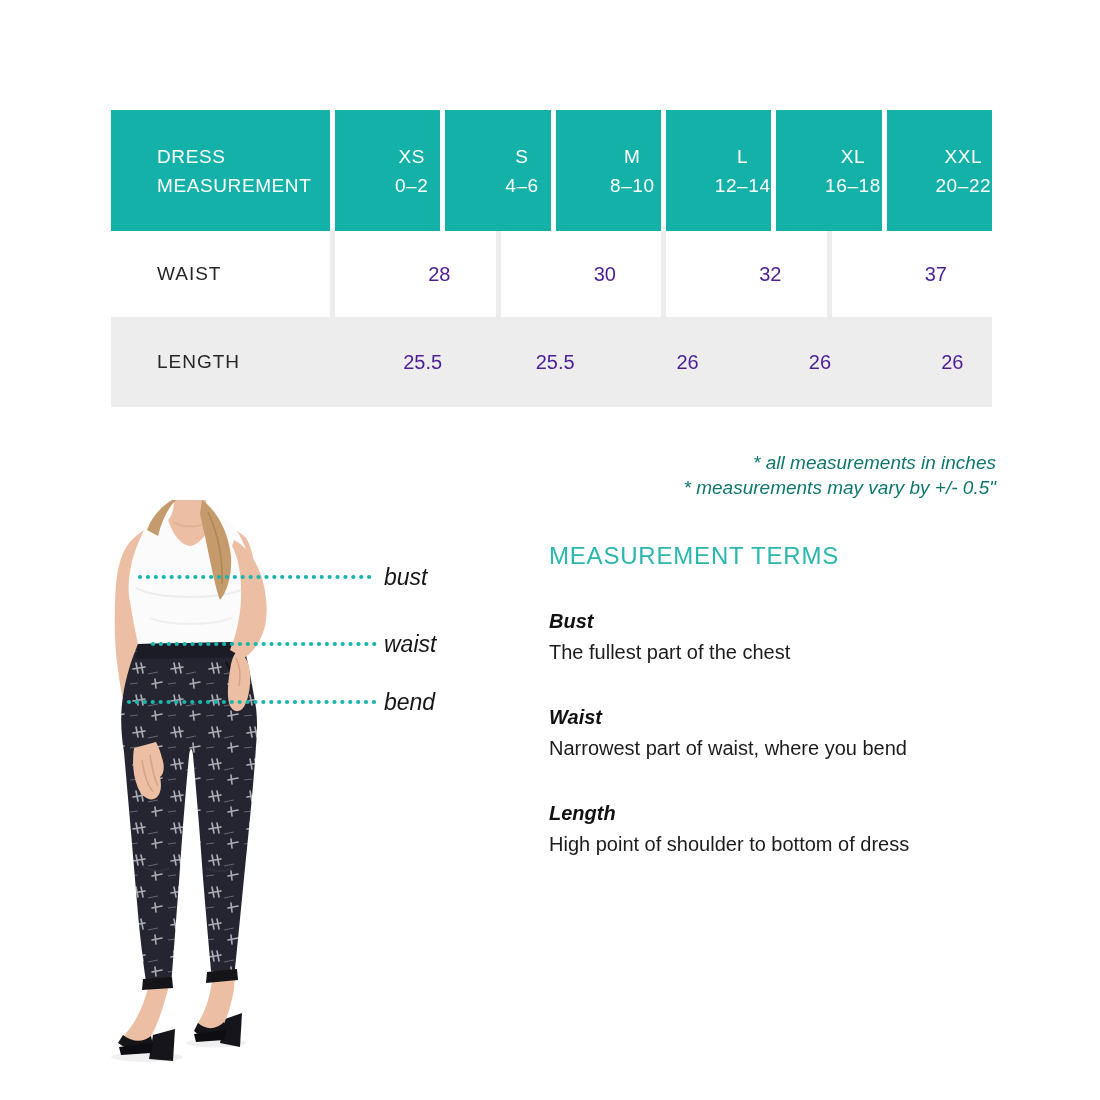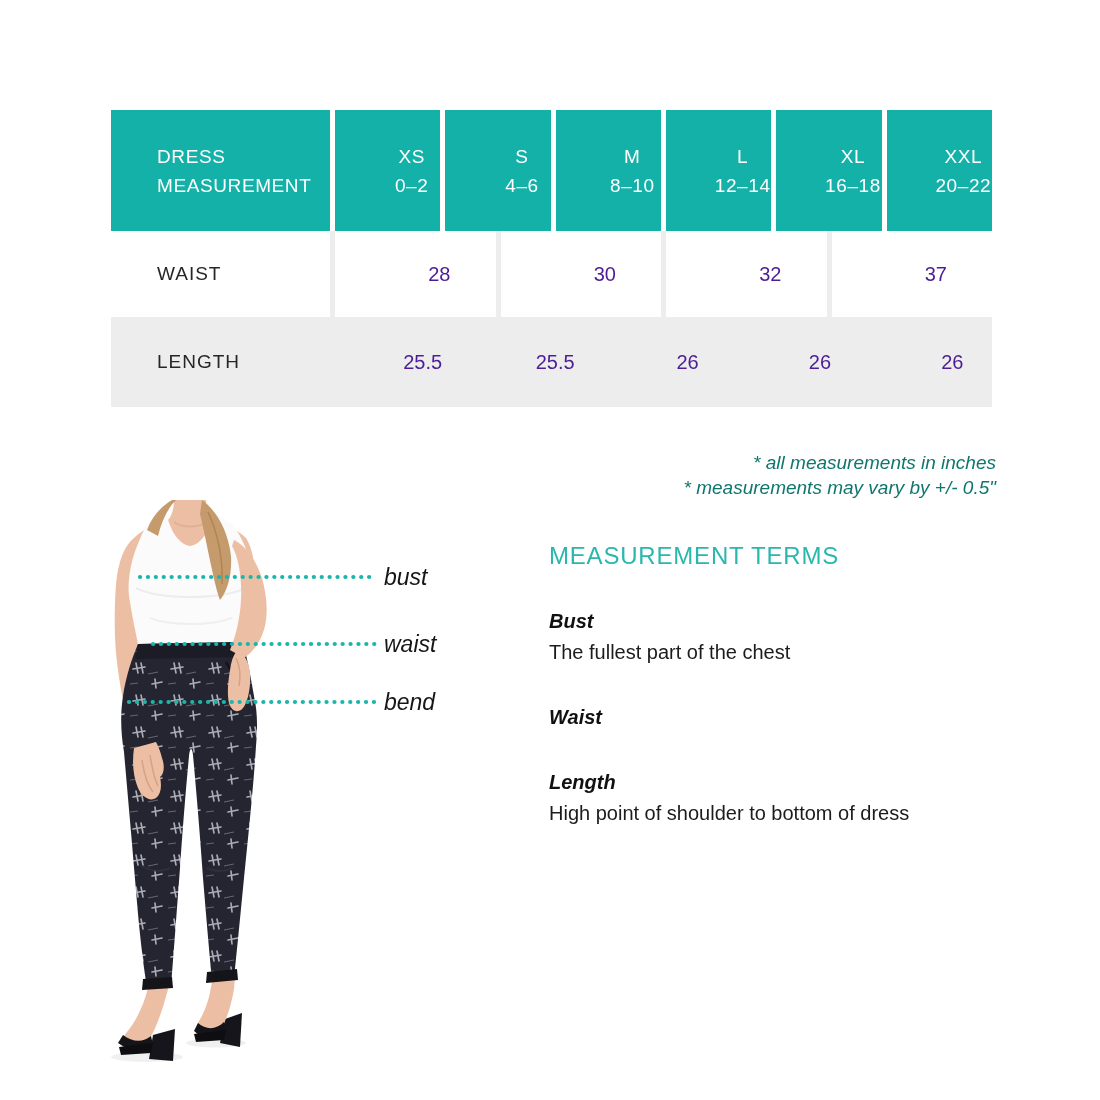--- a/index.html
+++ b/index.html
@@ -192,19 +192,20 @@
 <section class="terms">
   <h2 class="terms-heading">MEASUREMENT TERMS</h2>
 
   <div class="term-item">
     <div class="term-name">Bust</div>
     <div class="term-def">The fullest part of the chest</div>
   </div>
 
   <div class="term-item">
     <div class="term-name">Waist</div>
+    <div class="term-def">Narrowest part of waist, where you bend</div>
   </div>
 
   <div class="term-item">
     <div class="term-name">Length</div>
     <div class="term-def">High point of shoulder to bottom of dress</div>
   </div>
 </section>
 
 </body></html>

